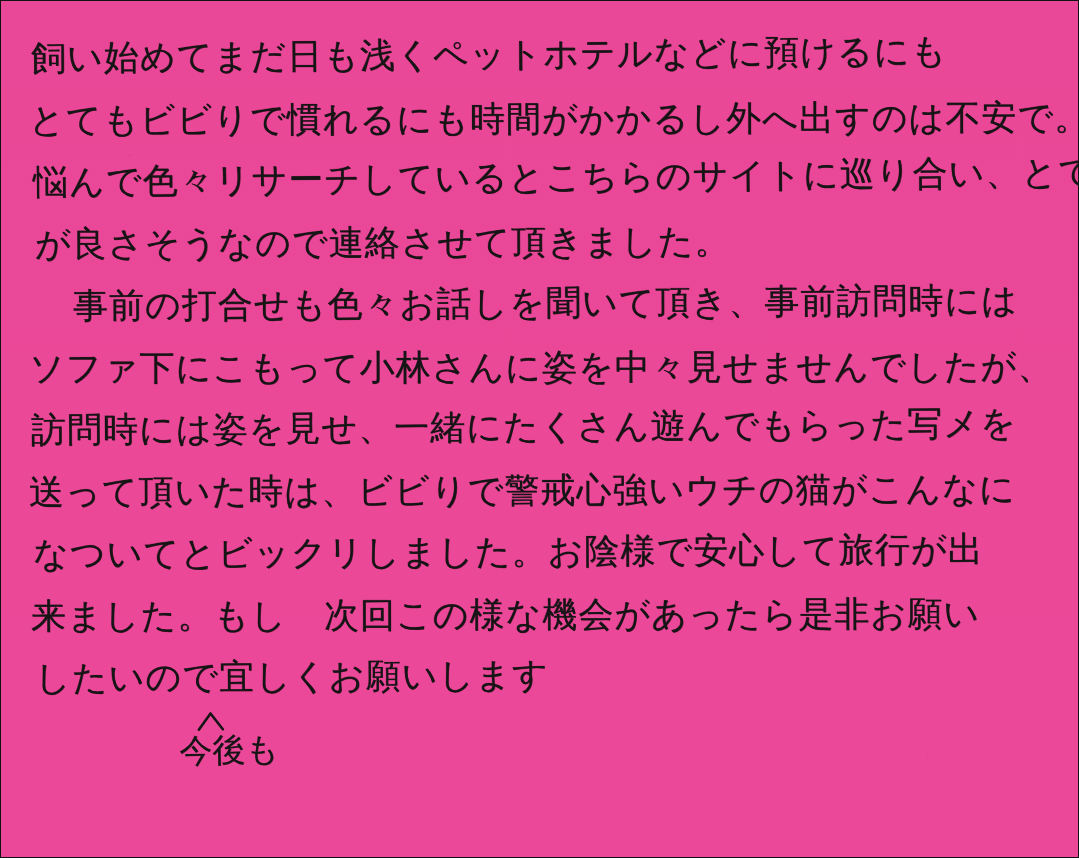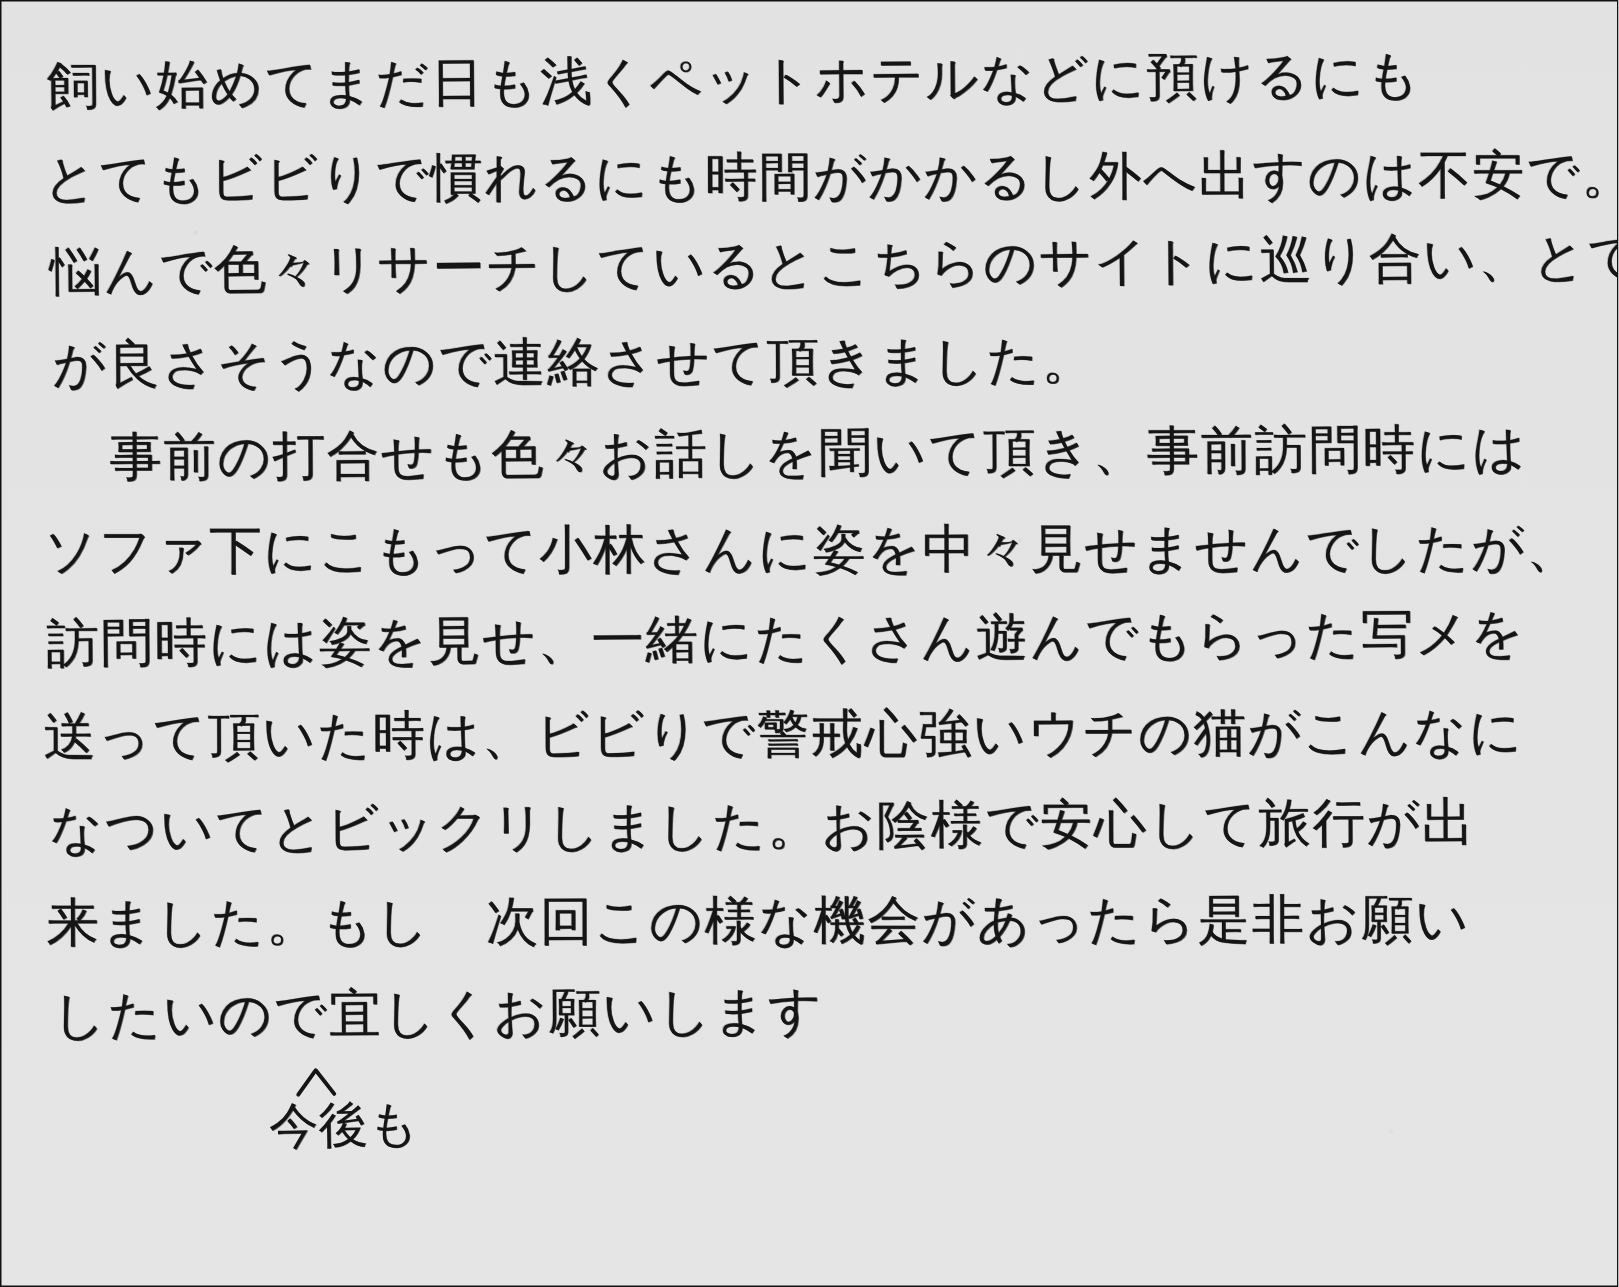--- a/index.html
+++ b/index.html
@@ -7,21 +7,21 @@
     padding: 0;
     background: #ffffff;
   }
   body {
     font-family: "DejaVu Sans", sans-serif;
   }
   .page {
     position: relative;
     width: 1079px;
     height: 858px;
-    background: #e5e5e5;
+    background: #ec4899;
     overflow: hidden;
     border: 1px solid #111;
     box-sizing: border-box;
     padding-left: 34px;
   }
   
   .page::before {
     content: "";
     position: absolute;
     inset: 0;

